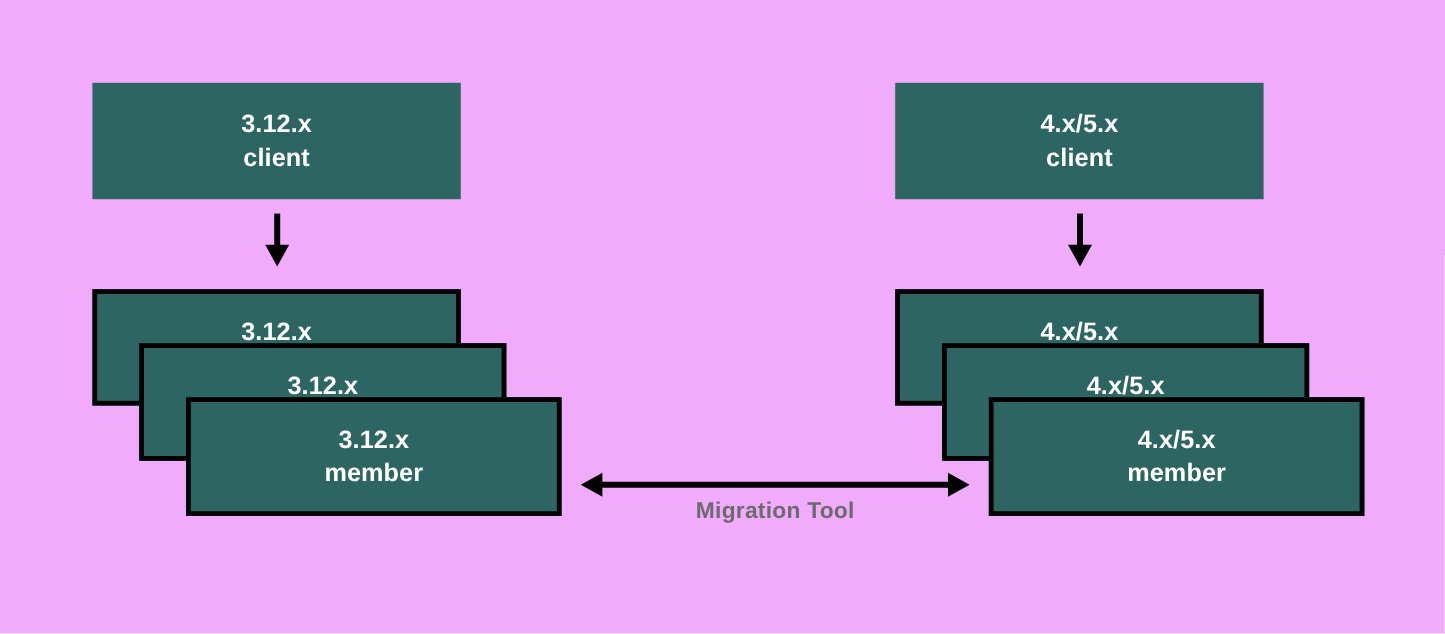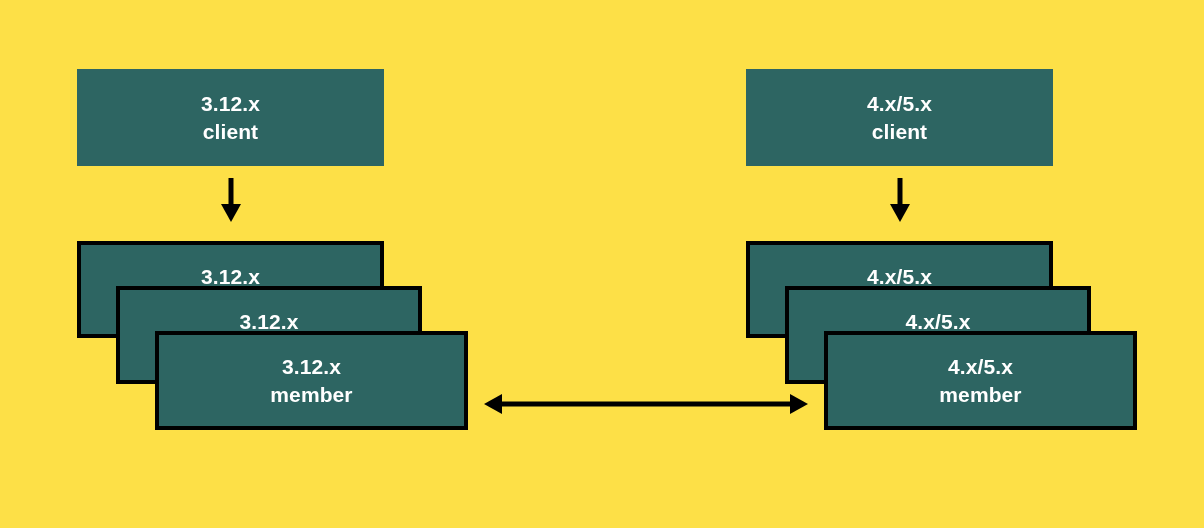--- a/index.html
+++ b/index.html
@@ -8,21 +8,21 @@
     padding: 0;
     background: #ffffff;
   }
   body {
     font-family: "Liberation Sans", sans-serif;
   }
   #canvas {
     position: relative;
     width: 1204px;
     height: 528px;
-    background: #fde047;
+    background: #f0abfc;
     overflow: hidden;
   }
 
   
   .box {
     position: absolute;
     box-sizing: border-box;
     background: #2d6562;
     color: #ffffff;
     font-weight: bold;
@@ -173,14 +173,15 @@
       <span class="line">member</span>
     </div>
   </div>
 
   <svg class="arrow-svg arrow-horizontal" width="332" height="32" viewBox="0 0 332 32">
     <line class="arrow-line" x1="18" y1="16" x2="314" y2="16"></line>
     <polygon class="arrow-head" points="4,16 22,6 22,26"></polygon>
     <polygon class="arrow-head" points="328,16 310,6 310,26"></polygon>
   </svg>
 
+  <div class="migration-label">Migration Tool</div>
 
 </div>
 
 </body></html>

